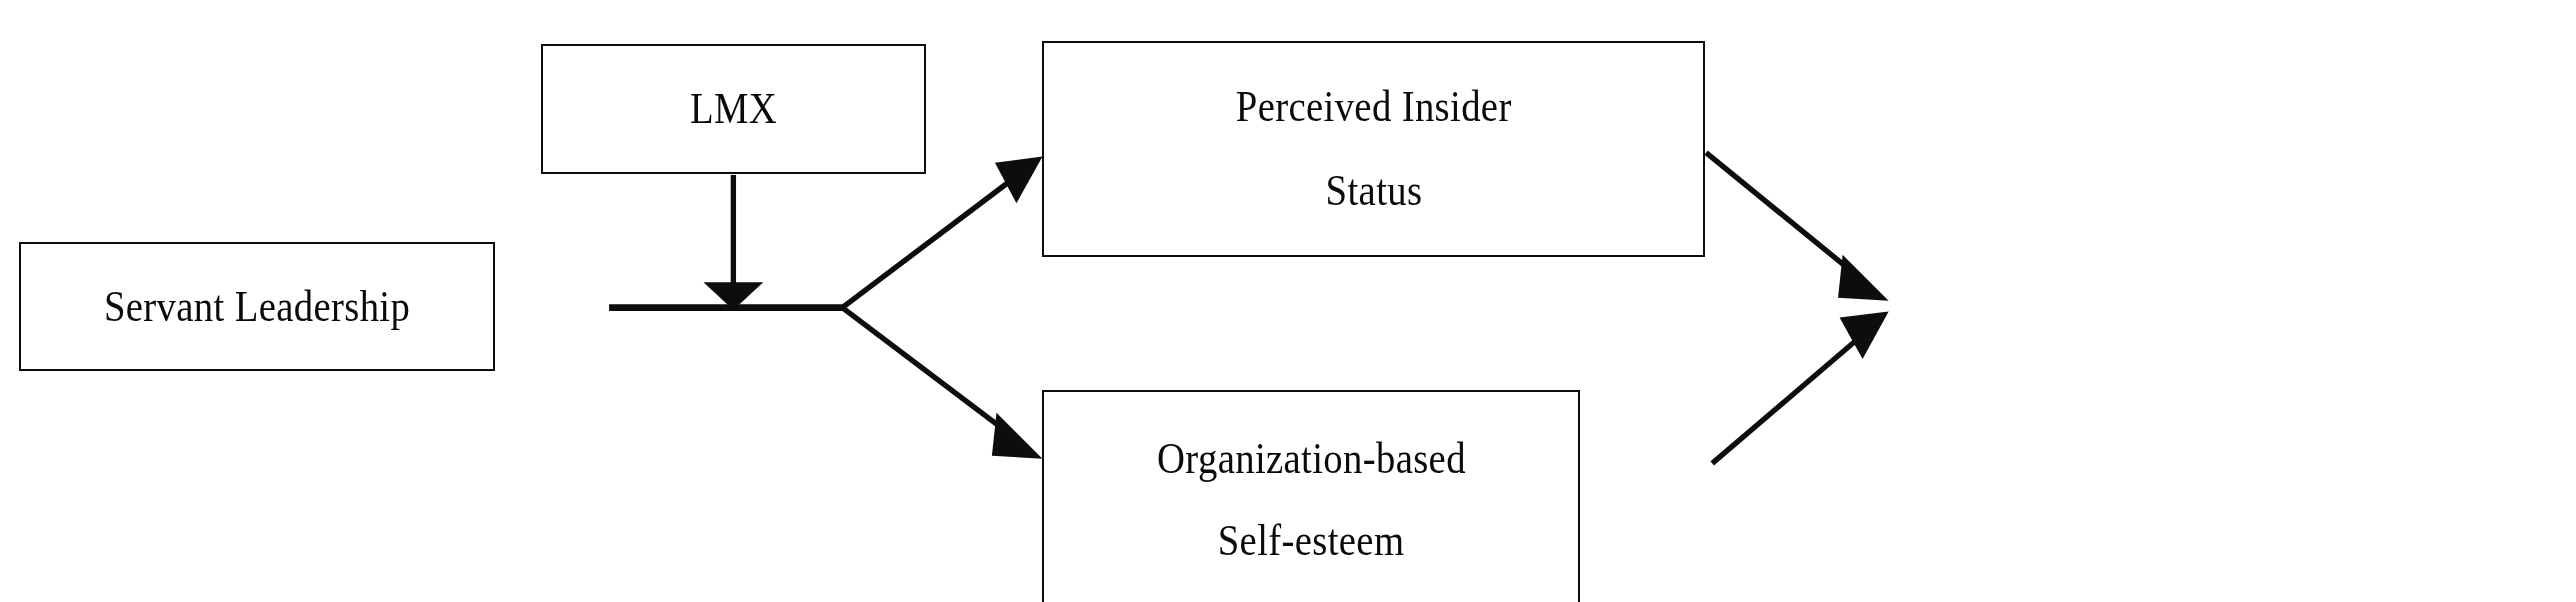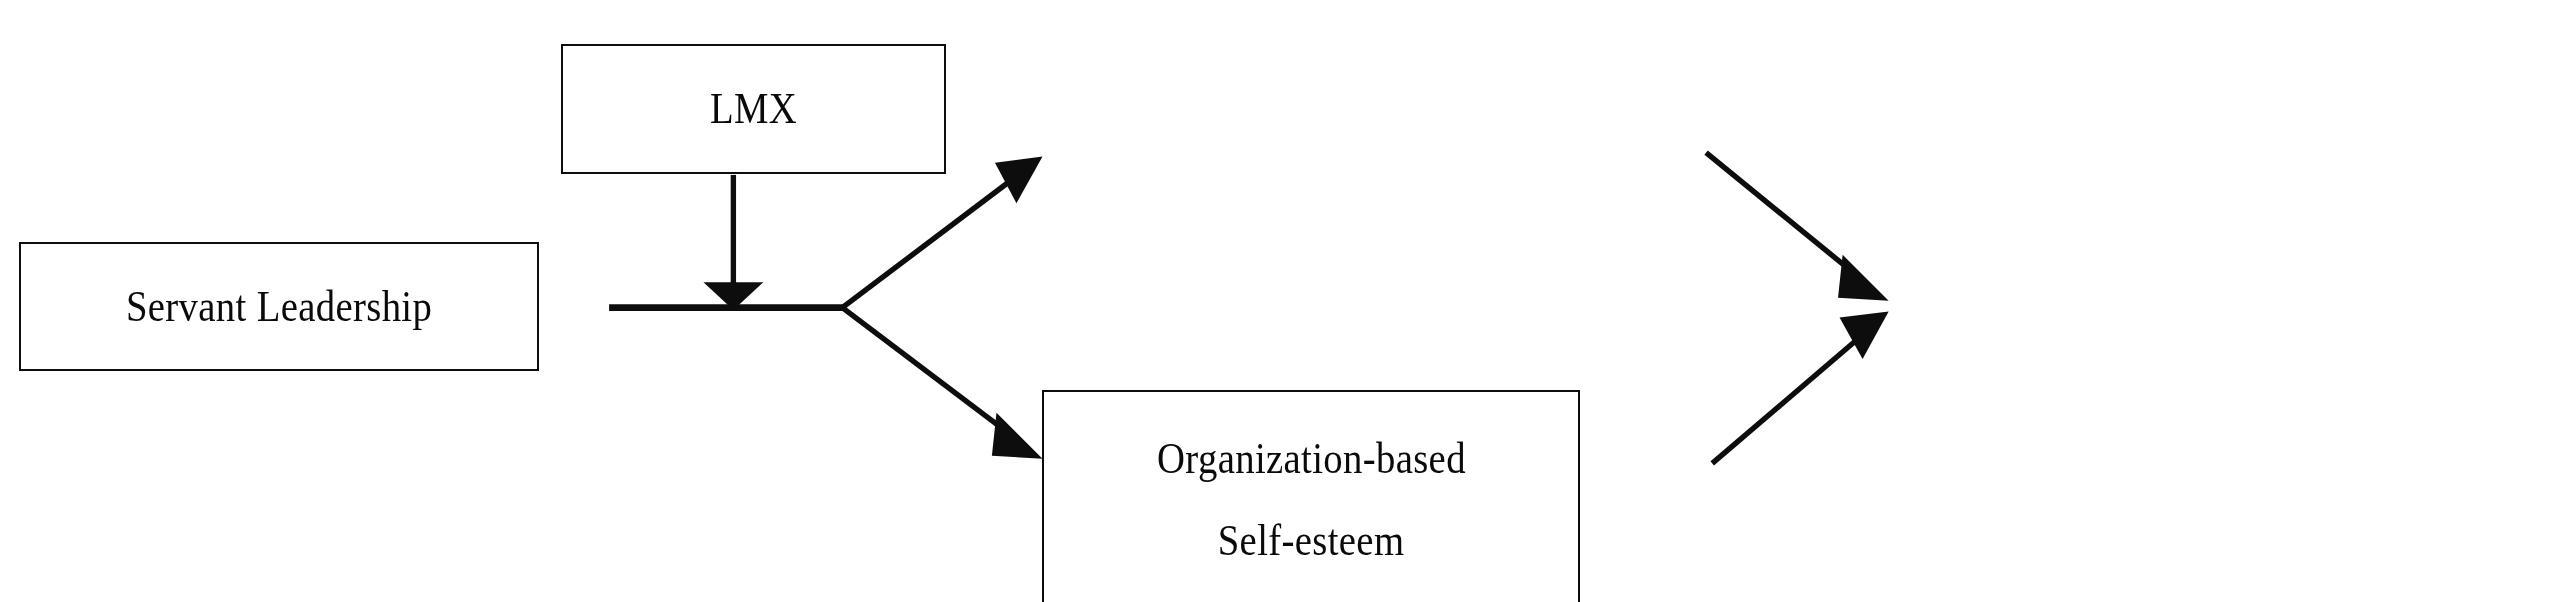--- a/index.html
+++ b/index.html
@@ -45,24 +45,24 @@
     font-family: "Liberation Serif", "DejaVu Serif", serif;
     font-weight: 400;
     color: #0a0a0a;
     letter-spacing: 0.4px;
     line-height: 1.0;
     transform: scaleX(0.88);
     transform-origin: center center;
     white-space: nowrap;
   }
   
-  #node-servant-leadership { left: 19px;  top: 242px; width: 520px; height: 129px; }
+  #node-servant-leadership { left: 19px;  top: 242px; width: 476px; height: 129px; }
   #node-servant-leadership .node-label { font-size: 44px; }
 
-  #node-lmx { left: 541px; top: 44px; width: 385px; height: 130px; margin-left: 20px; }
+  #node-lmx { left: 541px; top: 44px; width: 385px; height: 130px; }
   #node-lmx .node-label { font-size: 44px; }
 
   #node-perceived-insider-status { left: 1042px; top: 41px; width: 663px; height: 216px; }
   #node-perceived-insider-status .node-label { font-size: 44px; }
   #node-perceived-insider-status .node-label.line-1 { margin-bottom: 40px; }
 
   #node-organization-based-self-esteem { left: 1042px; top: 355px; width: 538px; height: 219px; margin-top: 35px; }
   #node-organization-based-self-esteem .node-label { font-size: 44px; }
   #node-organization-based-self-esteem .node-label.line-1 { margin-bottom: 38px; }
 
@@ -108,20 +108,24 @@
   </svg>
 
   <div class="node-box" id="node-servant-leadership">
     <span class="node-label line-0">Servant Leadership</span>
   </div>
 
   <div class="node-box" id="node-lmx">
     <span class="node-label line-0">LMX</span>
   </div>
 
+  <div class="node-box" id="node-perceived-insider-status">
+    <span class="node-label line-1">Perceived Insider</span>
+    <span class="node-label line-2">Status</span>
+  </div>
 
   <div class="node-box" id="node-organization-based-self-esteem">
     <span class="node-label line-1">Organization-based</span>
     <span class="node-label line-2">Self-esteem</span>
   </div>
 
 
 </div>
 
 

